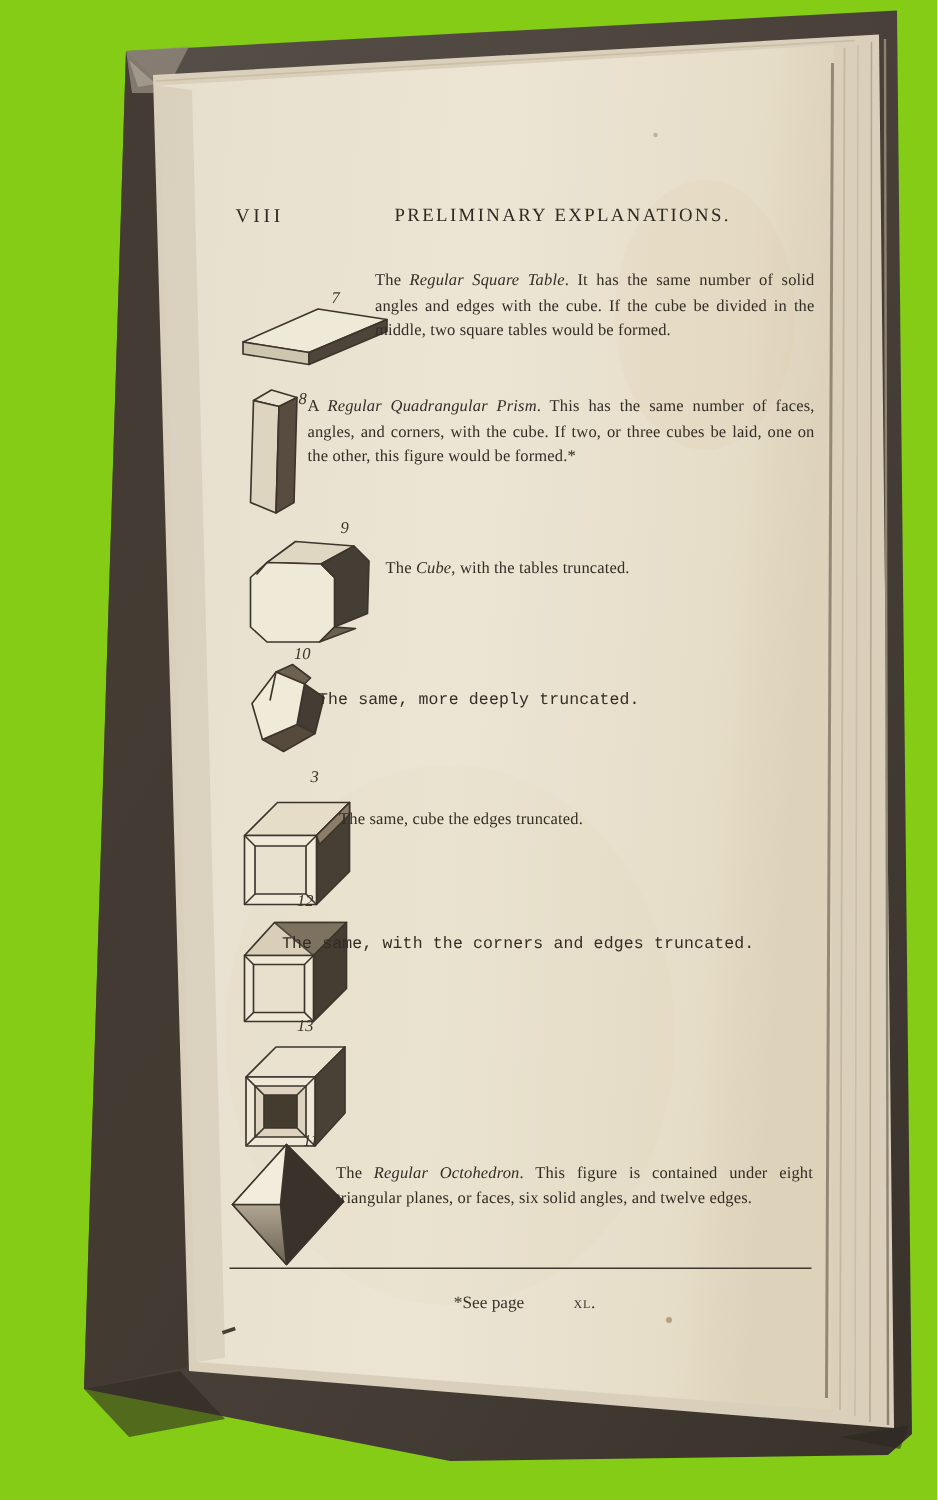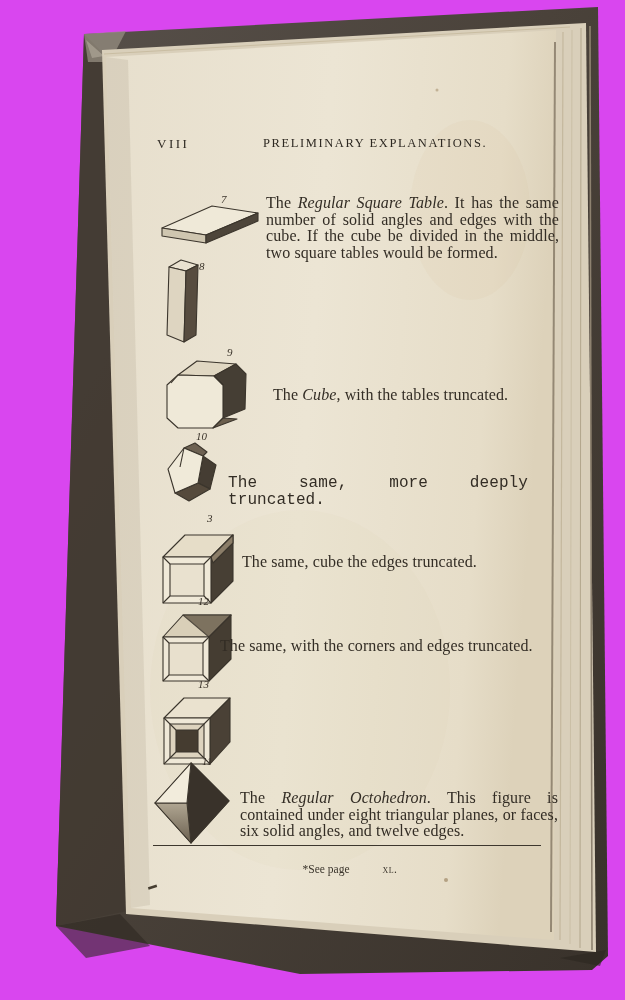--- a/index.html
+++ b/index.html
@@ -1,35 +1,35 @@
 <!DOCTYPE html>
 <html><head>
 <meta charset="utf-8">
 <style>
   html,body{margin:0;padding:0;background:#ffffff;}
-  .photo{position:relative;width:625px;height:1000px;overflow:hidden;background:#d946ef;
+  .photo{position:relative;width:625px;height:1000px;overflow:hidden;background:#84cc16;
          font-family:"Liberation Serif", serif;}
   .bg{position:absolute;left:0;top:0;}
   .content{position:absolute;left:0;top:0;width:625px;height:1000px;color:#322c24;}
   .content > *{position:absolute;}
 
   .pagenum{left:157px;top:136px;font-size:13px;letter-spacing:2.5px;color:#2f2a23;}
   .title{left:263px;top:136px;font-size:12.5px;letter-spacing:1.6px;color:#2e2922;text-align:right;}
 
-  .entry-text{margin:16px;font-size:16px;line-height:16.6px;text-align:justify;
+  .entry-text{margin:0;font-size:11px;line-height:16.6px;text-align:justify;
               color:#332d25;letter-spacing:.1px;}
   .entry-text em{font-style:italic;}
   .fignum{font-style:italic;font-size:11px;color:#3a332a;}
 
   .txt0{left:250px;top:179px;width:293px;}
   .txt1{left:205px;top:263px;width:338px;}
   .txt2{left:257px;top:371px;width:285px;}
   .txt3{left:212px;top:459px;width:300px;font-family:Liberation Mono, monospace;}
   .txt4{left:226px;top:538px;width:300px;}
-  .txt5{left:204px;top:622px;width:330px;}
+  .txt5{left:188px;top:622px;width:330px;font-family:Liberation Mono, monospace;}
   .txt6{left:224px;top:691px;width:318px;}
   .txt7{left:224px;top:774px;width:318px;}
 
   .num7{left:221px;top:193px;} .num8{left:199px;top:260px;}
   .num9{left:227px;top:346px;} .num10{left:196px;top:430px;}
   .num11{left:207px;top:512px;} .num12{left:198px;top:595px;}
   .num13{left:198px;top:678px;} .num14{left:202px;top:755px;}
 
   .fig7{left:156px;top:200px;}  .fig8{left:162px;top:257px;}
   .fig9{left:157px;top:352px;}  .fig10{left:160px;top:437px;}
@@ -107,20 +107,21 @@
       <polygon points="50,35 102,13 102,21 50,43" fill="#4d453a"></polygon>
     </svg>
     <p class="entry-text txt0"><span>The </span><em>Regular Square Table</em><span>.  It has the same number of solid angles and edges with the cube.  If the cube be divided in the middle, two square tables would be formed.</span></p>
 
     <span class="fignum num8">8</span>
     <svg class="fig8 figsvg" width="40" height="90">
       <polygon points="7,10 19,3 36,8 24,14" fill="#eae2d0"></polygon>
       <polygon points="7,10 24,14 22,85 5,78" fill="#ded5c1"></polygon>
       <polygon points="24,14 36,8 34,78 22,85" fill="#574c3f"></polygon>
     </svg>
+    <p class="entry-text txt1"><span>A </span><em>Regular Quadrangular Prism</em><span>.  This has the same number of faces, angles, and corners, with the cube.  If two, or three cubes be laid, one on the other, this figure would be formed.*</span></p>
 
     <span class="fignum num9">9</span>
     <svg class="fig9 figsvg" width="98" height="86">
       <polygon points="21,23 40,9 79,12 57,24" fill="#e0d7c2"></polygon>
       <polygon points="66,33 57,24 79,12 89,22 88,57 66,66" fill="#453e34"></polygon>
       <polygon points="10,33 21,23 57,24 66,33 66,66 56,76 21,76 10,66" fill="#efe9d8"></polygon>
       <polygon points="56,76 66,66 80,67" fill="#6b5f4e"></polygon>
       <line x1="21" y1="23" x2="14" y2="31"></line>
       <line x1="57" y1="24" x2="66" y2="33"></line>
     </svg>

